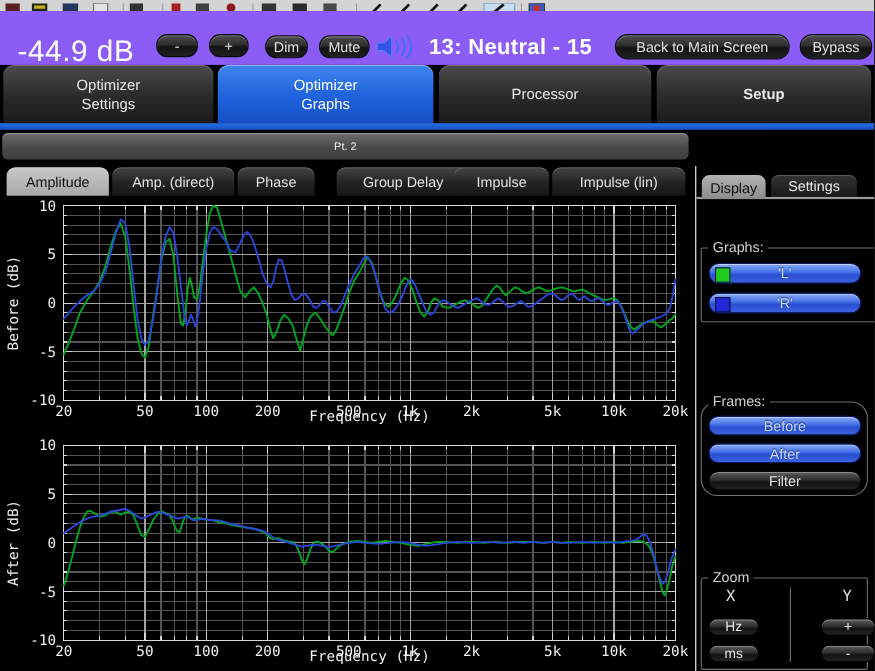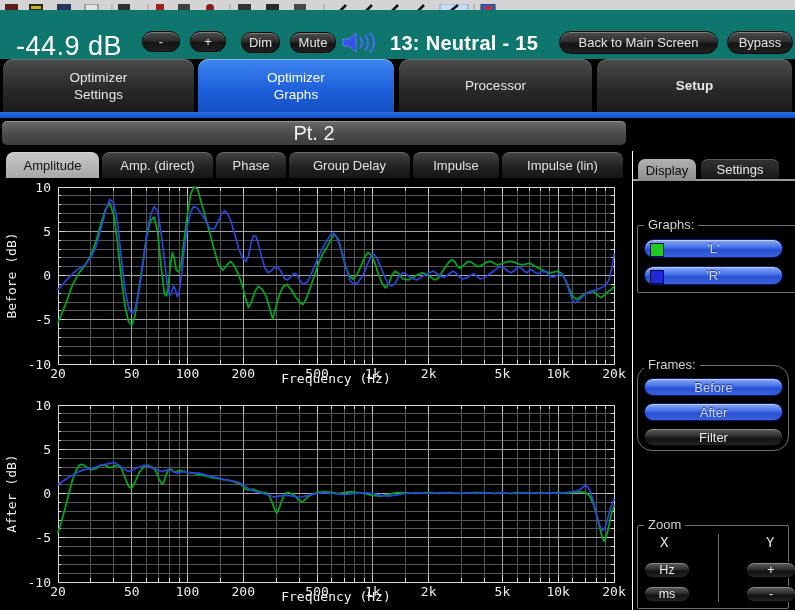--- a/index.html
+++ b/index.html
@@ -4,21 +4,21 @@
 <style>
   html,body{margin:0;padding:0;background:#222;}
   #app{position:relative;width:795px;height:610px;background:#000;overflow:hidden;
        font-family:"Liberation Sans","DejaVu Sans",sans-serif;-webkit-font-smoothing:antialiased;}
   .abs{position:absolute;}
 
   
   #top-strip{left:0;top:0;width:795px;height:10px;background:#d4d4d4;border-bottom:1px solid #9a9a9a;}
 
   
-  #header{left:0;top:10px;width:795px;height:49px;background:#0f766e;}
+  #header{left:0;top:10px;width:795px;height:49px;background:#8b5cf6;}
   #volume{left:16px;top:21px;color:#fff;font-size:27px;letter-spacing:0.5px;}
   .hbtn{display:flex;align-items:center;justify-content:center;color:#e4e4e4;font-size:13px;
         background:linear-gradient(180deg,#4d4d4d 0%,#2e2e2e 45%,#141414 55%,#202020 100%);
         border:1px solid #0a0a0a;border-radius:10px;box-shadow:inset 0 1px 0 rgba(255,255,255,.3);
         cursor:pointer;box-sizing:border-box;}
   #btn-minus{left:142px;top:21px;width:38px;height:21px;}
   #btn-plus{left:190px;top:21px;width:36px;height:21px;}
   #btn-dim{left:241px;top:22px;width:39px;height:21px;}
   #btn-mute{left:290px;top:22px;width:46px;height:21px;}
   #speaker{left:341px;top:21px;width:34px;height:23px;}
@@ -35,31 +35,31 @@
           box-shadow:inset 0 1px 0 rgba(255,255,255,.4);}
   #navtab-0{left:3px;width:191px;}
   #navtab-1{left:198px;width:196px;}
   #navtab-2{left:399px;width:193px;}
   #navtab-3{left:597px;width:195px;font-weight:bold;}
   #blue-strip{left:0;top:112px;width:795px;height:6px;background:linear-gradient(180deg,#2a6fe4,#1450c4);}
 
   
   #pt2-bar{left:2px;top:121px;width:624px;height:24px;border-radius:5px;
            background:linear-gradient(180deg,#6c6c6c 0%,#4a4a4a 55%,#3d3d3d 100%);
-           display:flex;align-items:center;justify-content:center;color:#f2f2f2;font-size:20px;
+           display:flex;align-items:center;justify-content:center;color:#f2f2f2;font-size:10px;
            box-shadow:inset 0 1px 0 rgba(255,255,255,.25);}
   .gtab{top:152px;height:26px;display:flex;align-items:center;justify-content:center;
         color:#e2e2e2;font-size:13px;border-radius:8px 8px 0 0;cursor:pointer;
         background:linear-gradient(180deg,#454545 0%,#232323 55%,#161616 100%);
         box-shadow:inset 0 1px 0 rgba(255,255,255,.2);}
   .gtab.active{background:linear-gradient(180deg,#c9c9c9 0%,#a8a8a8 100%);color:#101010;font-weight:normal;}
   #gtab-0{left:6px;width:93px;}
   #gtab-1{left:102px;width:111px;}
   #gtab-2{left:216px;width:70px;}
-  #gtab-3{left:289px;width:121px;}
+  #gtab-3{left:306px;width:121px;}
   #gtab-4{left:413px;width:86px;}
   #gtab-5{left:502px;width:121px;}
 
   #chart-before{left:0;top:180px;}
   #chart-after{left:0;top:398px;}
 
   
   #sidebar{left:632px;top:118px;width:163px;height:492px;background:#000;border-left:1px solid #ffffff;box-sizing:border-box;margin-top:33px;}
   .sbtab{display:flex;align-items:center;justify-content:center;font-size:13px;cursor:pointer;
          border-radius:7px 7px 0 0;}

